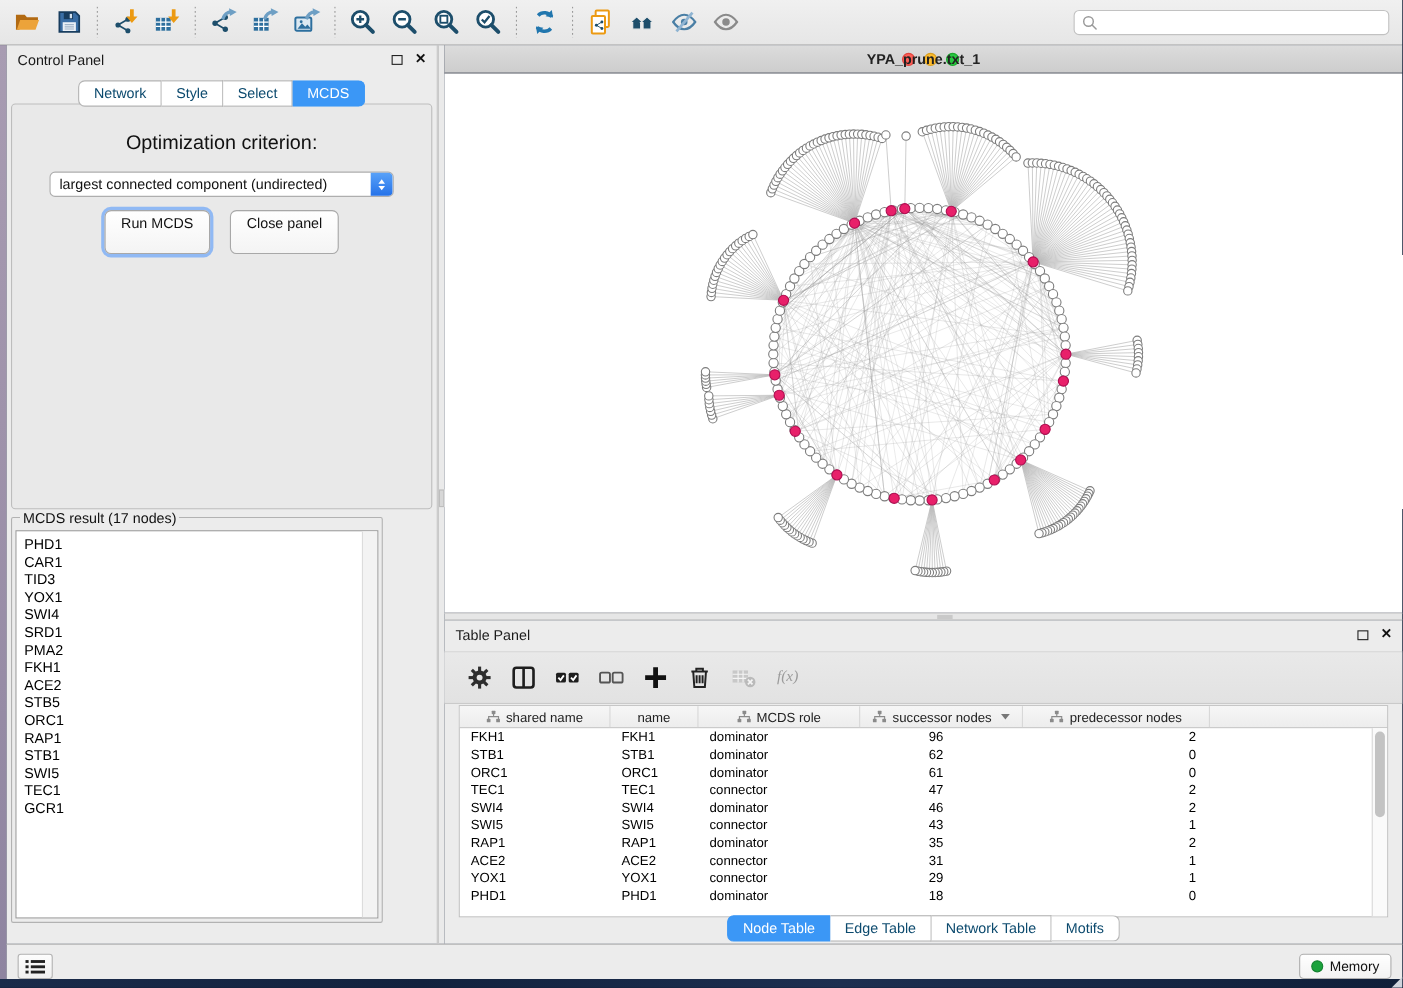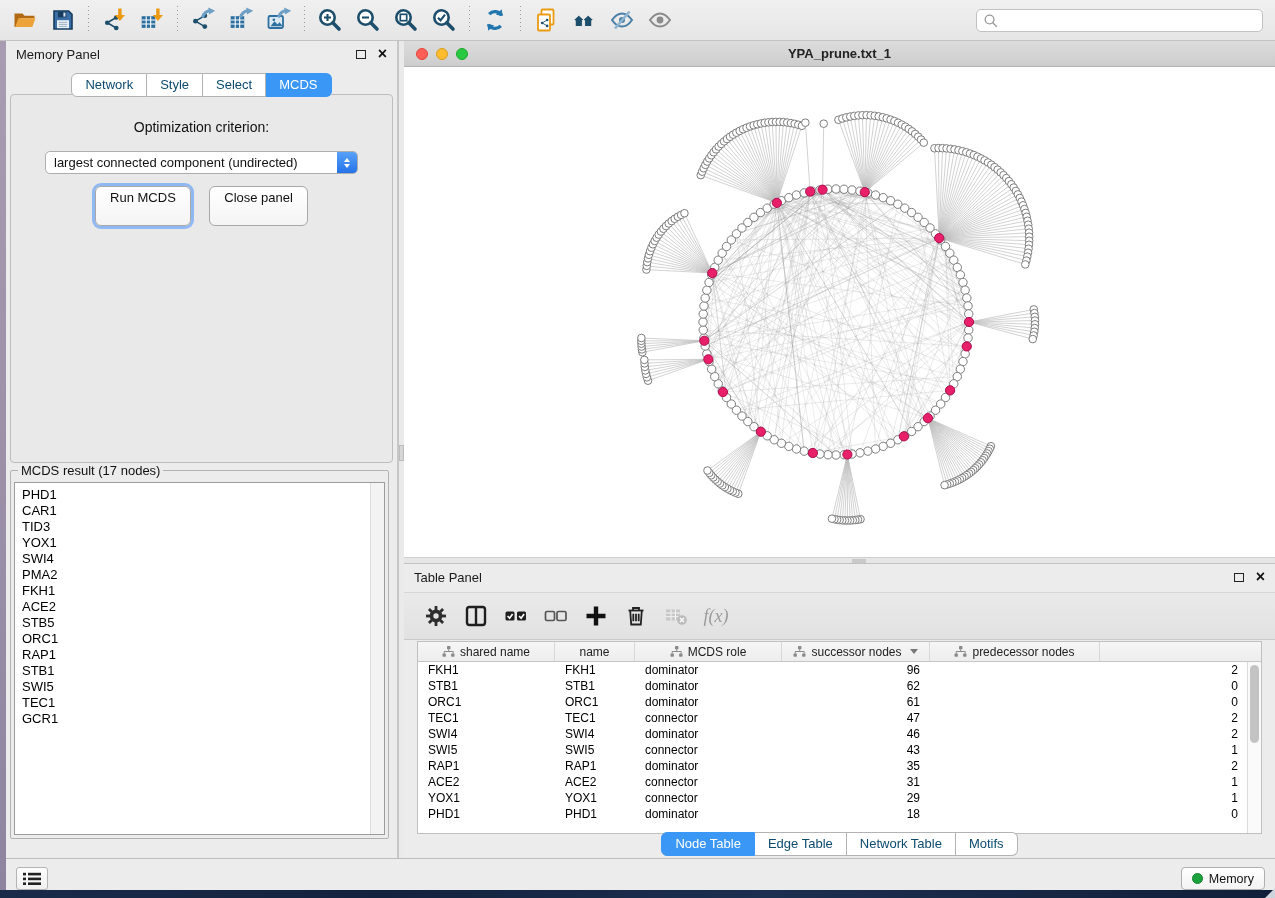--- a/index.html
+++ b/index.html
@@ -41,86 +41,86 @@
     background:#ececec; border-right:1px solid #c8c8c8; }
   .seg { display:inline-flex; }
   .seg .seg-btn { font:13px "Liberation Sans",sans-serif; background:#fff; color:#0c4a6e;
     border:1px solid #b3b3b3; border-left-width:0; padding:3px 13px 4px; cursor:default; }
   .seg .seg-btn:first-child { border-left-width:1px; border-radius:6px 0 0 6px; }
   .seg .seg-btn:last-child { border-radius:0 6px 6px 0; }
   .seg .seg-btn.active { background:#3b97f6; border-color:#3b97f6; color:#fff; }
   #cp-tabs-row { position:absolute; left:0; top:32px; width:100%; text-align:center; z-index:2; }
   #cp-card { position:absolute; left:4px; top:53px; width:383px; height:369px;
     background:#e9e9e9; border:1px solid #bdbdbd; border-radius:4px; }
-  #crit-label { text-align:center; margin-top:24px; font-size:14px; }
+  #crit-label { text-align:center; margin-top:24px; font-size:18px; }
   #select-row { margin:16px auto 0; width:313px; }
   #criterion-select { width:313px; height:23px; background:#fff; border:1px solid #aeaeae;
     border-radius:5px; display:flex; align-items:center; font-size:13px; overflow:hidden; }
   #criterion-select .sel-text { flex:1; padding:0 8px; white-space:nowrap; }
   .sel-btn { width:20px; height:23px; background:linear-gradient(#5ba4f9,#2370e8);
     border-radius:0 4px 4px 0; display:flex; flex-direction:column; align-items:center;
     justify-content:center; gap:2px; }
   .tri-up { width:0; height:0; border-left:3.5px solid transparent; border-right:3.5px solid transparent;
     border-bottom:4.5px solid #fff; }
   .tri-down { width:0; height:0; border-left:3.5px solid transparent; border-right:3.5px solid transparent;
     border-top:4.5px solid #fff; }
   #btn-row { margin-top:12px; text-align:center; }
   .mac-btn { font:13px "Liberation Sans",sans-serif; background:linear-gradient(#ffffff,#f4f4f4);
     border:1px solid #a8a8a8; border-radius:6px; padding:3px 14px 20px; color:#111; }
   #run-btn { box-shadow:0 0 0 3px rgba(97,160,250,.65); margin-right:14px; }
-  #mcds-box { position:absolute; left:4px; top:422px; width:379px; height:376px;
+  #mcds-box { position:absolute; left:4px; top:422px; width:338px; height:376px;
     border:1px solid #b2b2b2; border-radius:2px; background:#ececec; padding:4px 3px 3px; }
   #mcds-box legend { font-size:13px; padding:0 3px; margin-left:4px; color:#111; }
   #mcds-list { width:100%; height:100%; background:#fff; border:1px solid #9c9c9c;
     position:relative; overflow:hidden; padding:4px 0 0 7px; }
   #mcds-list .gene { font-size:13px; line-height:16px; color:#000; }
   #mcds-scroll { position:absolute; right:0; top:0; bottom:0; width:14px;
     background:#f3f3f3; border-left:1px solid #dcdcdc; }
   
   #v-split { position:absolute; left:398px; top:41px; width:6px; height:817px; background:#eaeaea;
     border-left:1px solid #c6c6c6; }
   .v-handle { position:absolute; left:0px; top:404px; width:5px; height:16px;
     background:#d7d7d7; border:1px solid #bdbdbd; }
   
   #right-col { position:absolute; left:404px; top:41px; width:871px; height:817px; }
   #net-titlebar { position:absolute; left:0; top:0; width:871px; height:26px;
     background:linear-gradient(#dcdcdc,#cdcdcd); border-bottom:1px solid #b2b2b2;
-    display:flex; align-items:center; }
+    display:flex; align-items:center;justify-content:center; }
   .tl { width:12px; height:12px; border-radius:50%; margin-left:8px; display:inline-block; }
   .tl.red { background:#ff5f57; border:1px solid #e0443e; margin-left:12px; }
   .tl.yellow { background:#febc2e; border:1px solid #d89f22; }
   .tl.green { background:#28c840; border:1px solid #1da82f; }
   #net-title { position:absolute; left:0; right:0; text-align:center; font-size:13px;
     font-weight:700; color:#222; }
   #net-canvas { position:absolute; left:0; top:26px; width:871px; height:490px; background:#fff; }
   #h-split { position:absolute; left:0; top:516px; width:871px; height:7px; background:#e6e6e6;
     border-top:1px solid #cfcfcf; border-bottom:1px solid #c2c2c2; }
   .h-handle { position:absolute; left:448px; top:1px; width:14px; height:4px; background:#c9c9c9; }
   
   #table-panel { position:absolute; left:0; top:523px; width:871px; height:294px; background:#ececec; }
   #tp-toolbar { position:absolute; left:0; top:28px; width:871px; height:48px;
     background:linear-gradient(#e9e9e9,#e2e2e2); border-top:1px solid #d6d6d6;
     border-bottom:1px solid #cacaca; display:flex; align-items:center; padding-left:12px; }
   .tp-btn { width:40px; height:38px; border:none; background:transparent;
     display:flex; align-items:center; justify-content:center; }
-  #fx-label { font-family:"Liberation Serif",serif; font-style:italic; font-size:18px; color:#9b9b9b; }
+  #fx-label { font-family:"Liberation Serif",serif; font-style:italic; font-size:14px; color:#9b9b9b; }
   #tbl { position:absolute; left:13px; top:77px; width:845px; height:193px; background:#fff;
     border:1px solid #c0c0c0; }
   #tbl-header { display:flex; height:20px; background:linear-gradient(#f6f6f6,#ededed);
     border-bottom:1px solid #c6c6c6; }
   .th { display:flex; align-items:center; justify-content:center; gap:5px;
     border-right:1px solid #d8d8d8; font-size:12px; color:#222; position:relative; }
   .th.filler { border-right:none; }
   .sort-tri { width:0; height:0; border-left:4px solid transparent; border-right:4px solid transparent;
     border-top:5px solid #777; margin-left:3px; }
   #tbl-body { position:relative; }
   .tr { display:flex; height:16px; }
   .td { font-size:12px; color:#000; line-height:16px; white-space:nowrap; overflow:hidden; }
   .td.left { padding-left:10px; text-align:left; }
-  .td.num { text-align:right; padding-right:10px; }
+  .td.num { text-align:center; padding-right:10px; }
   #tbl-scroll { position:absolute; right:0; top:20px; bottom:0; width:14px; background:#fafafa;
     border-left:1px solid #d9d9d9; }
   #tbl-thumb { position:absolute; left:2px; right:2px; top:3px; height:78px; background:#c3c3c3;
     border-radius:5px; }
   #tp-tabs-row { position:absolute; left:0; bottom:0px; width:871px; height:26px; text-align:center; }
   
   #status-bar { position:absolute; left:6px; top:858px; width:1269px; height:32px;
     background:#ececec; border-top:1px solid #bcbcbc; display:flex; align-items:flex-end;
     padding:0 10px; }
   #console-btn { width:32px; height:23px; background:linear-gradient(#fdfdfd,#f0f0f0);
@@ -287,21 +287,21 @@
         </svg>
       <input id="search-input" placeholder="" style="">
     </div>
   </div>
 
   <div id="wp-left"></div>
   <div id="wp-bottom"></div>
 
   <div id="control-panel">
     <div class="panel-title">
-      <span>Memory Panel</span>
+      <span>Control Panel</span>
       <span class="spacer"></span>
       <span class="float-ico"></span>
       <span class="close-ico">×</span>
     </div>
     <div id="cp-tabs-row"><span class="seg" id="cp-tabs">
           <button class="seg-btn">Network</button>
           <button class="seg-btn">Style</button>
           <button class="seg-btn">Select</button>
           <button class="seg-btn active">MCDS</button>
         </span></div>
@@ -322,20 +322,21 @@
       </div>
     </div>
     <fieldset id="mcds-box">
       <legend>MCDS result (17 nodes)</legend>
       <div id="mcds-list">
         <div class="gene">PHD1</div>
           <div class="gene">CAR1</div>
           <div class="gene">TID3</div>
           <div class="gene">YOX1</div>
           <div class="gene">SWI4</div>
+          <div class="gene">SRD1</div>
           <div class="gene">PMA2</div>
           <div class="gene">FKH1</div>
           <div class="gene">ACE2</div>
           <div class="gene">STB5</div>
           <div class="gene">ORC1</div>
           <div class="gene">RAP1</div>
           <div class="gene">STB1</div>
           <div class="gene">SWI5</div>
           <div class="gene">TEC1</div>
           <div class="gene">GCR1</div>

